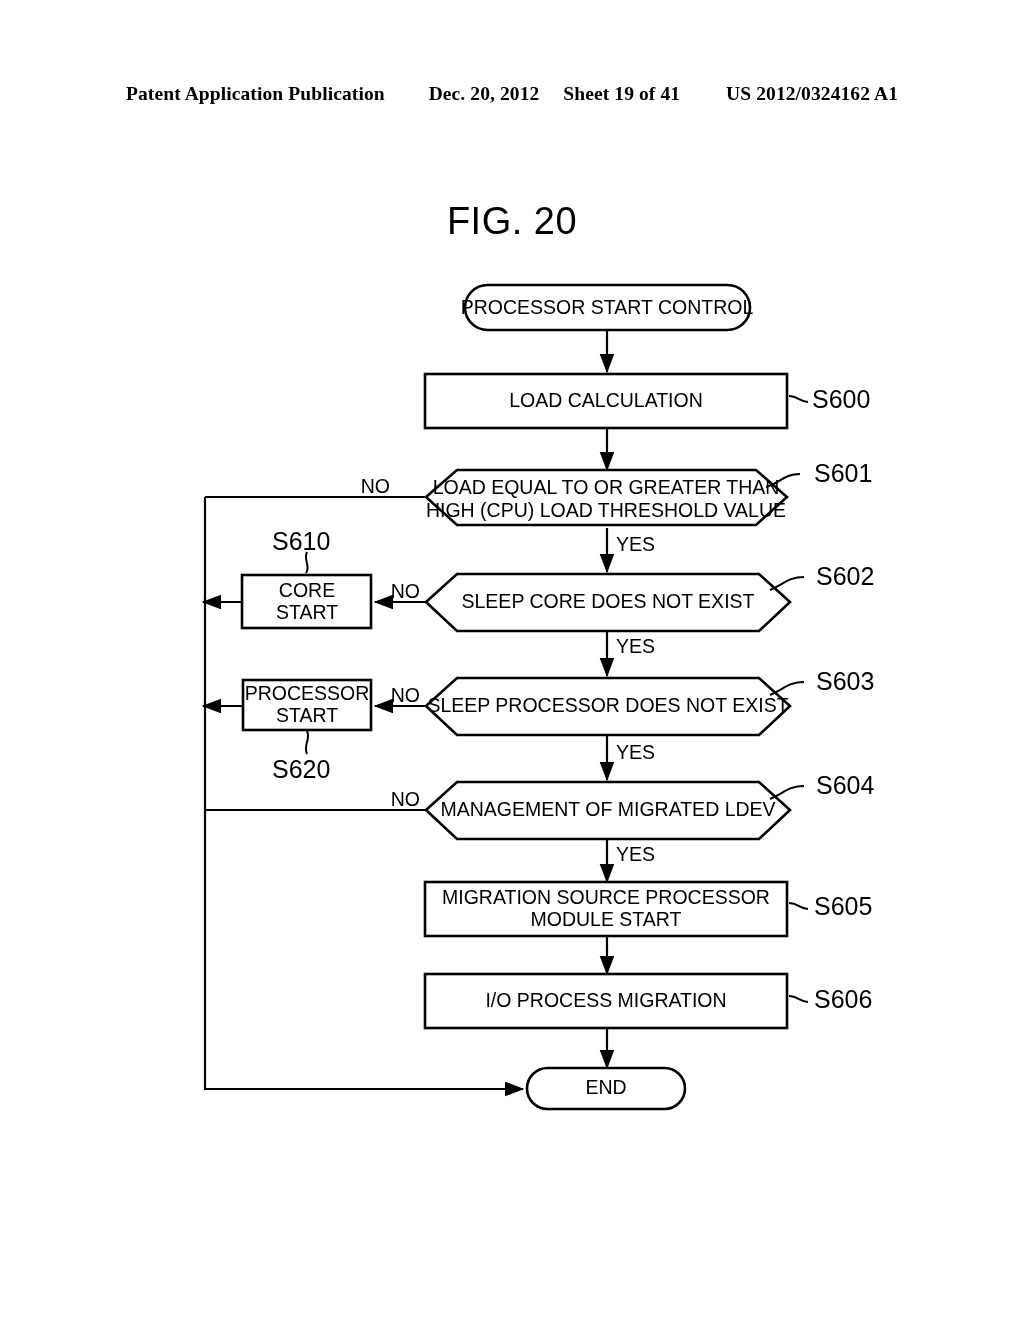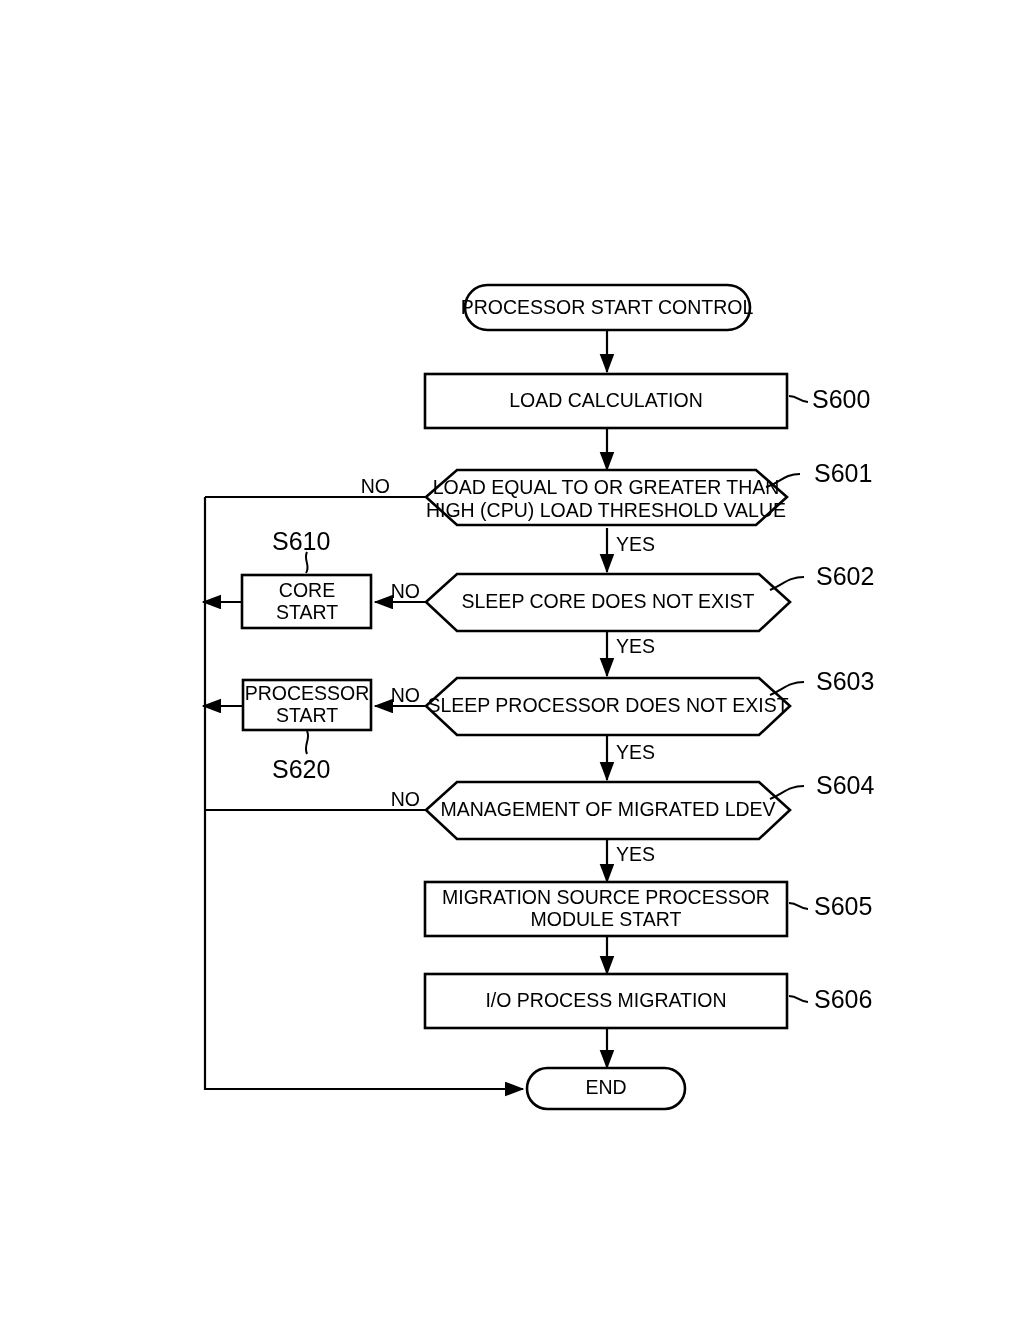--- a/index.html
+++ b/index.html
@@ -99,21 +99,31 @@
   .step-label {
     font-size: 25px;
     dominant-baseline: middle;
   }
 </style>
 </head>
 <body>
 
 <div class="page">
 
-
+  <div class="pub-header">
+    <span>Patent Application Publication</span>
+    <span class="hdr-gap-a"></span>
+    <span>Dec. 20, 2012</span>
+    <span class="hdr-gap-b"></span>
+    <span>Sheet 19 of 41</span>
+    <span class="hdr-gap-c"></span>
+    <span>US 2012/0324162 A1</span>
+  </div>
+
+  <div class="fig-title">FIG. 20</div>
 
   <svg class="flow" viewBox="0 0 1024 1320">
     <defs>
       <marker id="arrow" markerWidth="10" markerHeight="10" refX="8.4" refY="3.4" orient="auto" markerUnits="strokeWidth">
         <path d="M0,0 L9,3.4 L0,6.8 z" fill="#000000"></path>
       </marker>
     </defs>
 
     <line class="conn" x1="607" y1="330" x2="607" y2="372" marker-end="url(#arrow)"></line>
 

